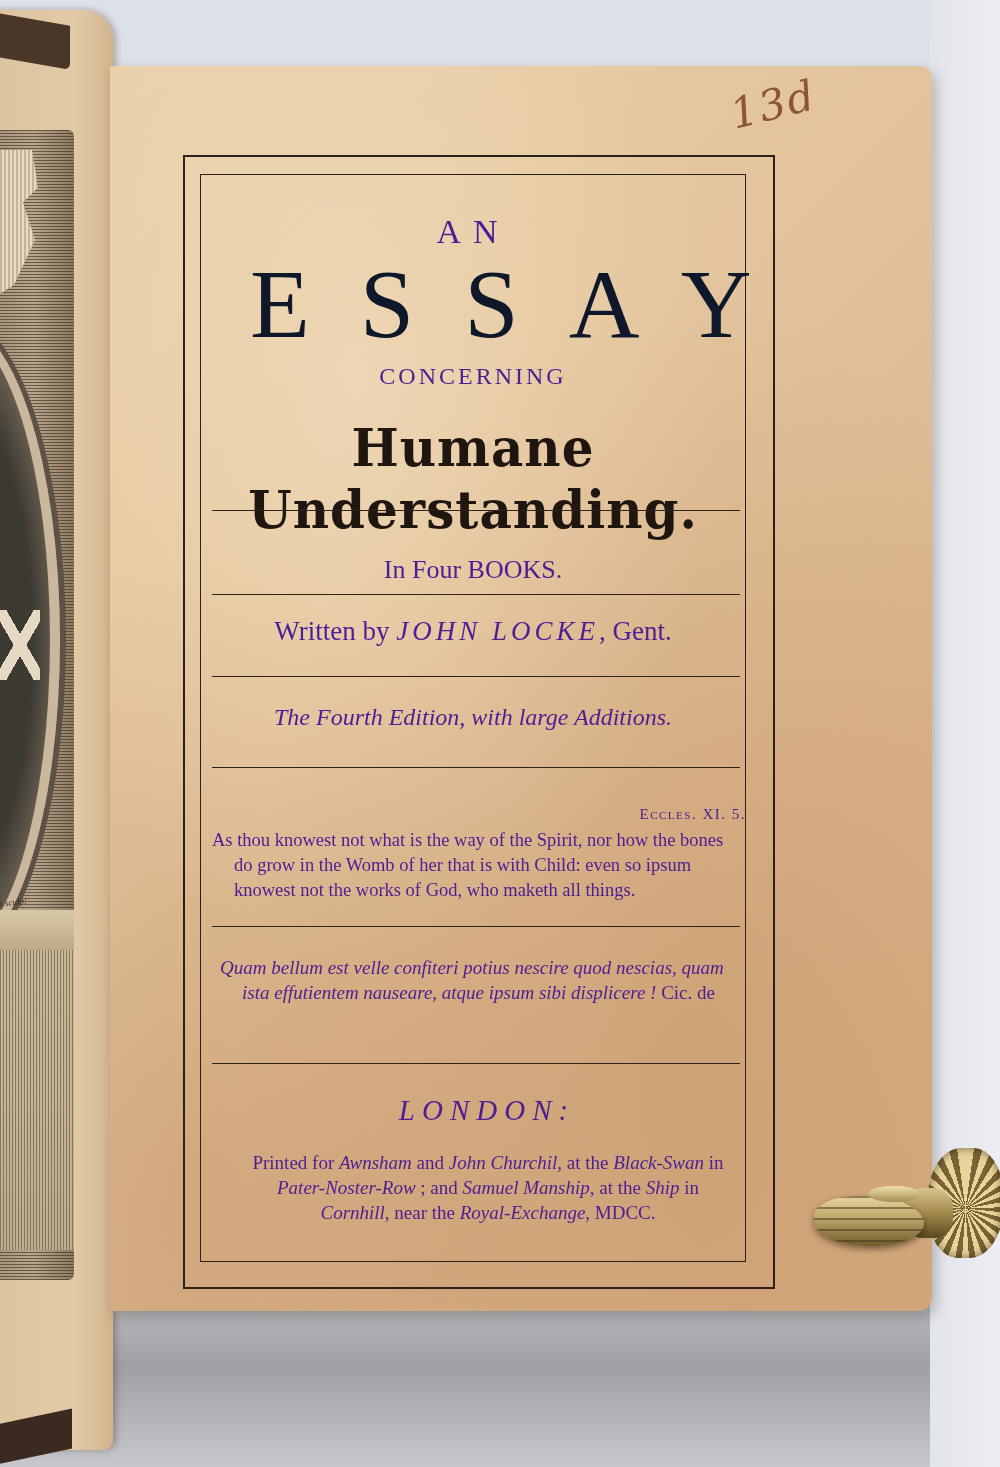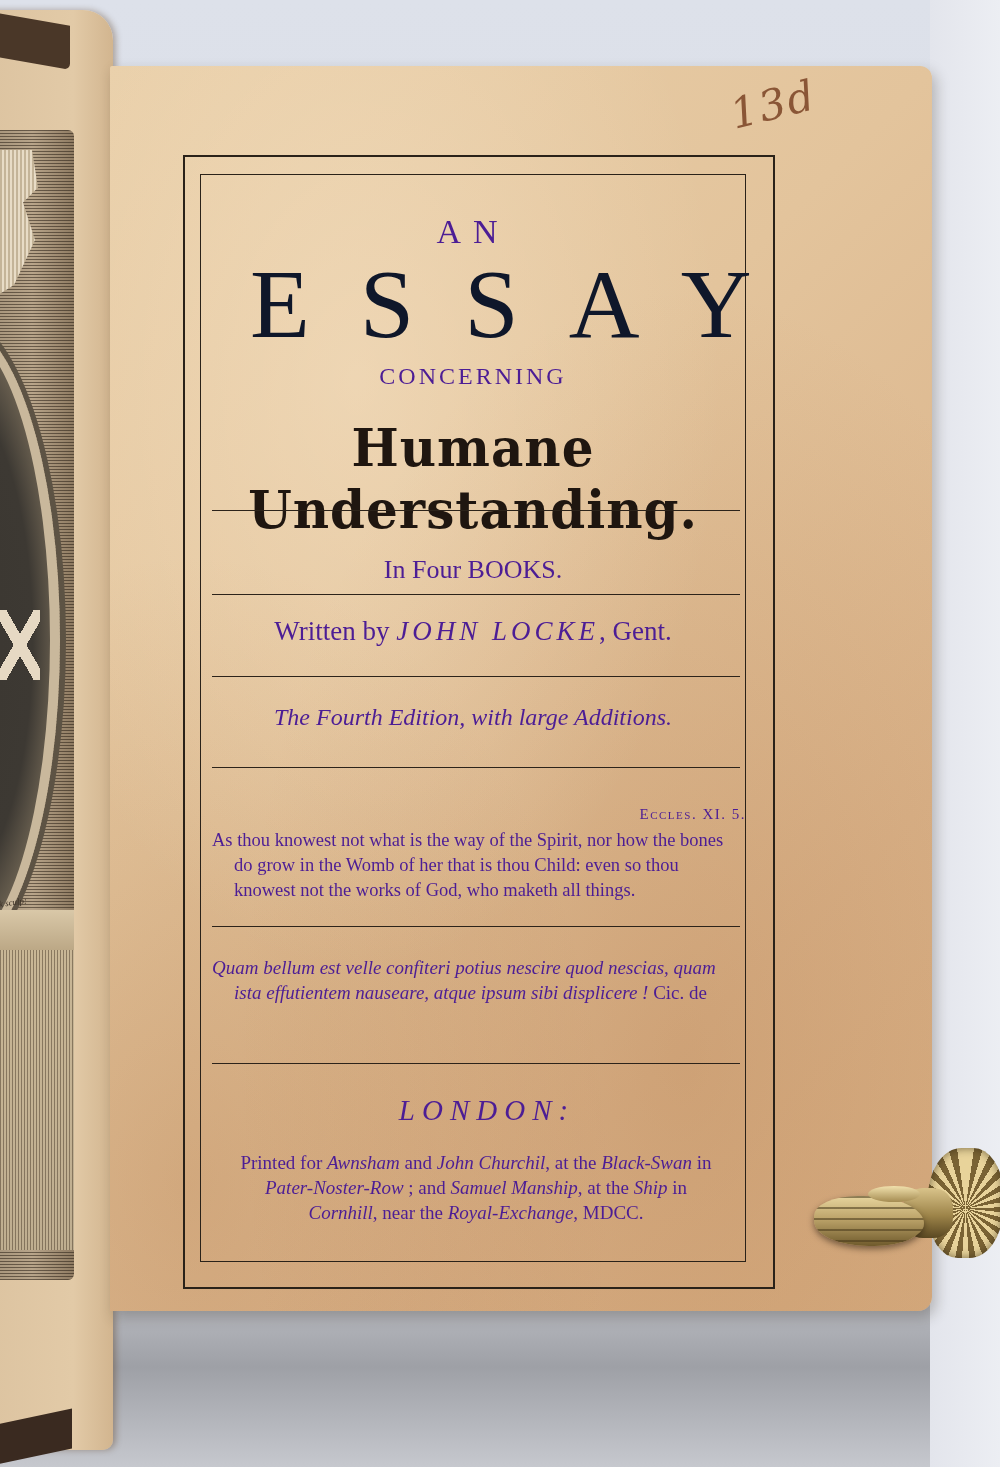--- a/index.html
+++ b/index.html
@@ -113,23 +113,23 @@
   .written { top: 616px; font-size: 27px; }
   .written .author { font-style: italic; letter-spacing: 4px; }
   .edition { top: 704px; font-size: 24px; font-style: italic; }
   .eccles-ref { top: 806px; font-size: 15px; letter-spacing: 1.5px; font-variant: small-caps; text-align: right; }
   .eccles-quote { top: 828px; left: 212px; width: 528px; font-size: 18.5px; line-height: 25px; }
   .eccles-quote .line1 { display: block; text-align: left; white-space: nowrap; }
   .eccles-quote .line2, .eccles-quote .line3 { display: block; text-align: left; padding-left: 22px; white-space: nowrap; }
   .cicero { top: 955px; left: 212px; width: 528px; font-size: 19px; line-height: 25px; }
   .cicero span.blk { display: block; text-align: left; white-space: nowrap; }
   .cicero .l2, .cicero .l3 { padding-left: 22px; }
-  .cicero i { font-style: italic; }
+  .cicero i { font-style: italic; margin-left: 8px; }
   .london { top: 1094px; font-size: 29px; font-style: italic; letter-spacing: 7px; padding-left: 14px; }
-  .imprint { top: 1150px; left: 212px; width: 528px; font-size: 19px; line-height: 25px; }
+  .imprint { top: 1150px; left: 224px; width: 528px; font-size: 19px; line-height: 25px; }
   .imprint span.blk { display: block; white-space: nowrap; }
   .imprint i { font-style: italic; }
 
   
   .clip { position: absolute; left: 808px; top: 1148px; width: 192px; height: 112px; }
   .clip .cuff {
     position: absolute; left: 120px; top: 0; width: 75px; height: 110px;
     border-radius: 45% 40% 45% 40%;
     background: repeating-conic-gradient(from 0deg at 50% 55%, #e8d39a 0 8deg, #7a6334 8deg 16deg);
     box-shadow: inset 0 0 10px rgba(40,30,10,0.6);
@@ -189,21 +189,21 @@
 <div class="rule" style="top:594px"></div>
 <div class="txt written"><span>Written by </span><span class="author">JOHN LOCKE</span><span>, Gent.</span></div>
 
 <div class="rule" style="top:676px"></div>
 <div class="txt edition">The Fourth Edition, with large Additions.</div>
 
 <div class="rule" style="top:767px"></div>
 <div class="txt eccles-ref">Eccles. XI. 5.</div>
 <div class="txt eccles-quote">
   <span class="line1">As thou knowest not what is the way of the Spirit,  nor how the bones</span>
-  <span class="line2">do grow  in the Womb  of  her that is thou Child:  even so thou</span>
+  <span class="line2">do grow  in the Womb  of  her that is with Child:  even so ipsum</span>
   <span class="line3">knowest  not  the works of God,  who maketh all things.</span>
 </div>
 
 <div class="rule" style="top:926px"></div>
 <div class="txt cicero">
   <span class="blk l1"><i>Quam bellum  est velle confiteri potius  nescire quod nescias,  quam</i></span>
   <span class="blk l2"><i>ista effutientem nauseare,  atque  ipsum sibi displicere !</i><span> Cic. de</span></span>
 </div>
 
 <div class="rule" style="top:1063px"></div>

